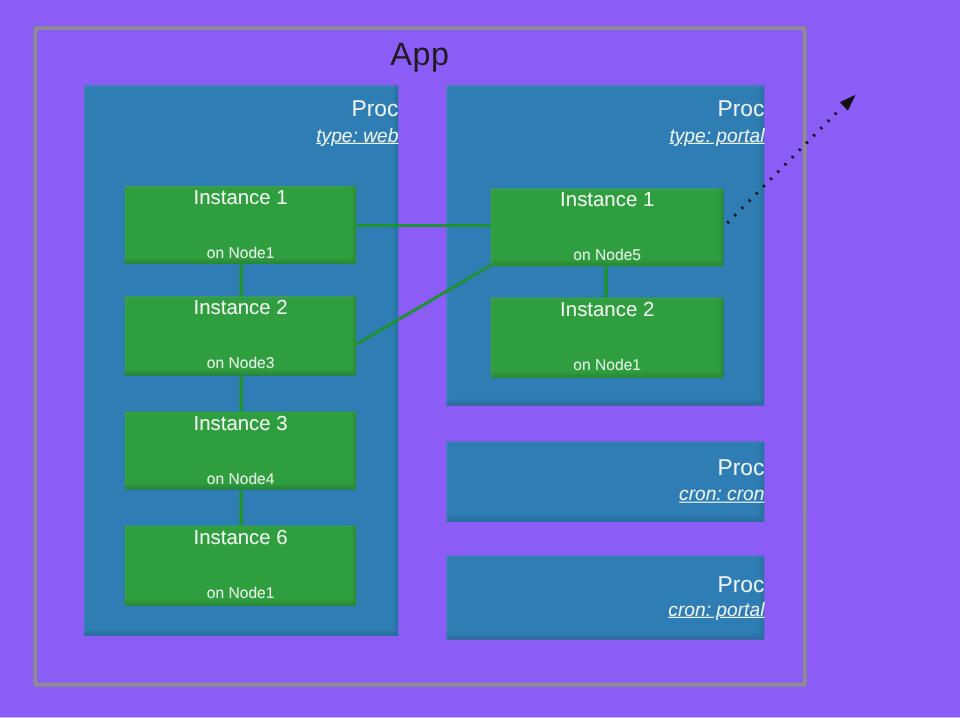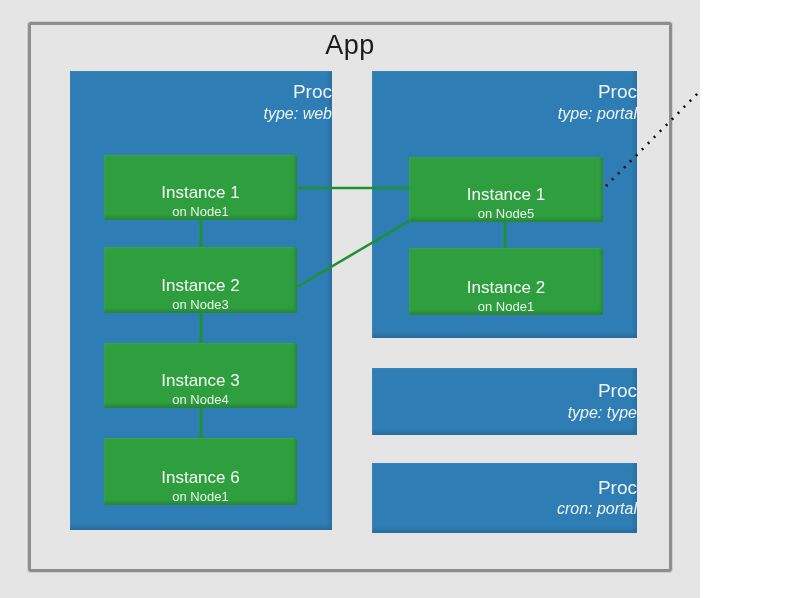--- a/index.html
+++ b/index.html
@@ -1,17 +1,17 @@
 <!DOCTYPE html>
 <html style="--proc-blue: #2e7db4; --instance-green: #2f9e3f; --connector-green: #1f9230; --border-gray: #8e8e8e; --text-dark: #1c1c1c; --text-light: #eef3f6; --arrow-black: #111111;"><head>
 <meta charset="utf-8">
 <style>
   html,body{margin:0;padding:0;background:#ffffff;}
   #canvas{
-    position:relative;width:700px;height:598px;background:#e5e5e5;overflow:hidden;
+    position:relative;width:800px;height:598px;background:#8b5cf6;overflow:hidden;
     font-family:"Liberation Sans","DejaVu Sans",sans-serif;
   }
   
   .app-frame{
     position:absolute;left:28px;top:22px;width:638px;height:544px;
     border:3px solid var(--border-gray,#8e8e8e);border-radius:3px;
     box-shadow:0 0 0 1px rgba(140,140,140,0.25);
     background:transparent;
   }
   .app-title{
@@ -20,32 +20,32 @@
     color:var(--text-dark,#1c1c1c);
   }
   
   .proc{
     position:absolute;background:var(--proc-blue,#2e7db4);
     box-shadow:inset -2px -3px 4px rgba(0,0,0,0.14), inset 1px 1px 2px rgba(255,255,255,0.08);
     color:var(--text-light,#eef3f6);
   }
   .proc-header{width:100%;text-align:right;padding-top:9px;}
   .proc-title{font-size:19px;line-height:1.25;font-weight:400;}
-  .proc-type{font-size:16px;font-style:italic;line-height:1.3;color:var(--text-light,#e7eef2);}
+  .proc-type{font-size:16px;font-style:italic;line-height:1.3;color:var(--text-light,#e7eef2);text-decoration:underline;}
   .proc.centered{display:flex;align-items:center;justify-content:center;}
   .proc.centered .proc-header{padding-top:0;}
   
   .instance{
     position:absolute;background:var(--instance-green,#2f9e3f);
     box-shadow:inset -2px -3px 3px rgba(0,0,0,0.15), inset 1px 1px 2px rgba(255,255,255,0.07);
-    display:flex;flex-direction:column;align-items:center;justify-content:flex-end;
+    display:flex;flex-direction:column;align-items:center;justify-content:flex-start;
     color:#f6faf7;
   }
   .instance-name{font-size:17px;line-height:1.2;}
-  .instance-node{font-size:13px;line-height:1.25;color:#eaf3ec;}
+  .instance-node{font-size:13px;line-height:1.25;color:#eaf3ec;margin-top:28px;}
   
   #wires{position:absolute;left:0;top:0;width:800px;height:598px;pointer-events:none;}
   
   .dns-label{
     position:absolute;left:712px;top:42px;width:86px;
     font-size:30px;font-weight:300;color:var(--text-dark,#1c1c1c);letter-spacing:0.5px;
   }
 </style>
 </head>
 <body>
@@ -89,21 +89,21 @@
     </div>
     <div class="instance" style="left:37px;top:177px;width:194px;height:67px;">
       <div class="instance-name">Instance 2</div>
       <div class="instance-node">on Node1</div>
     </div>
   </div>
 
   <div class="proc centered" style="left:372px;top:368px;width:265px;height:67px;">
     <div class="proc-header">
       <div class="proc-title">Proc</div>
-      <div class="proc-type">type: type</div>
+      <div class="proc-type">cron: cron</div>
     </div>
   </div>
 
   <div class="proc centered" style="left:372px;top:463px;width:265px;height:70px;">
     <div class="proc-header">
       <div class="proc-title">Proc</div>
       <div class="proc-type">cron: portal</div>
     </div>
   </div>
 

